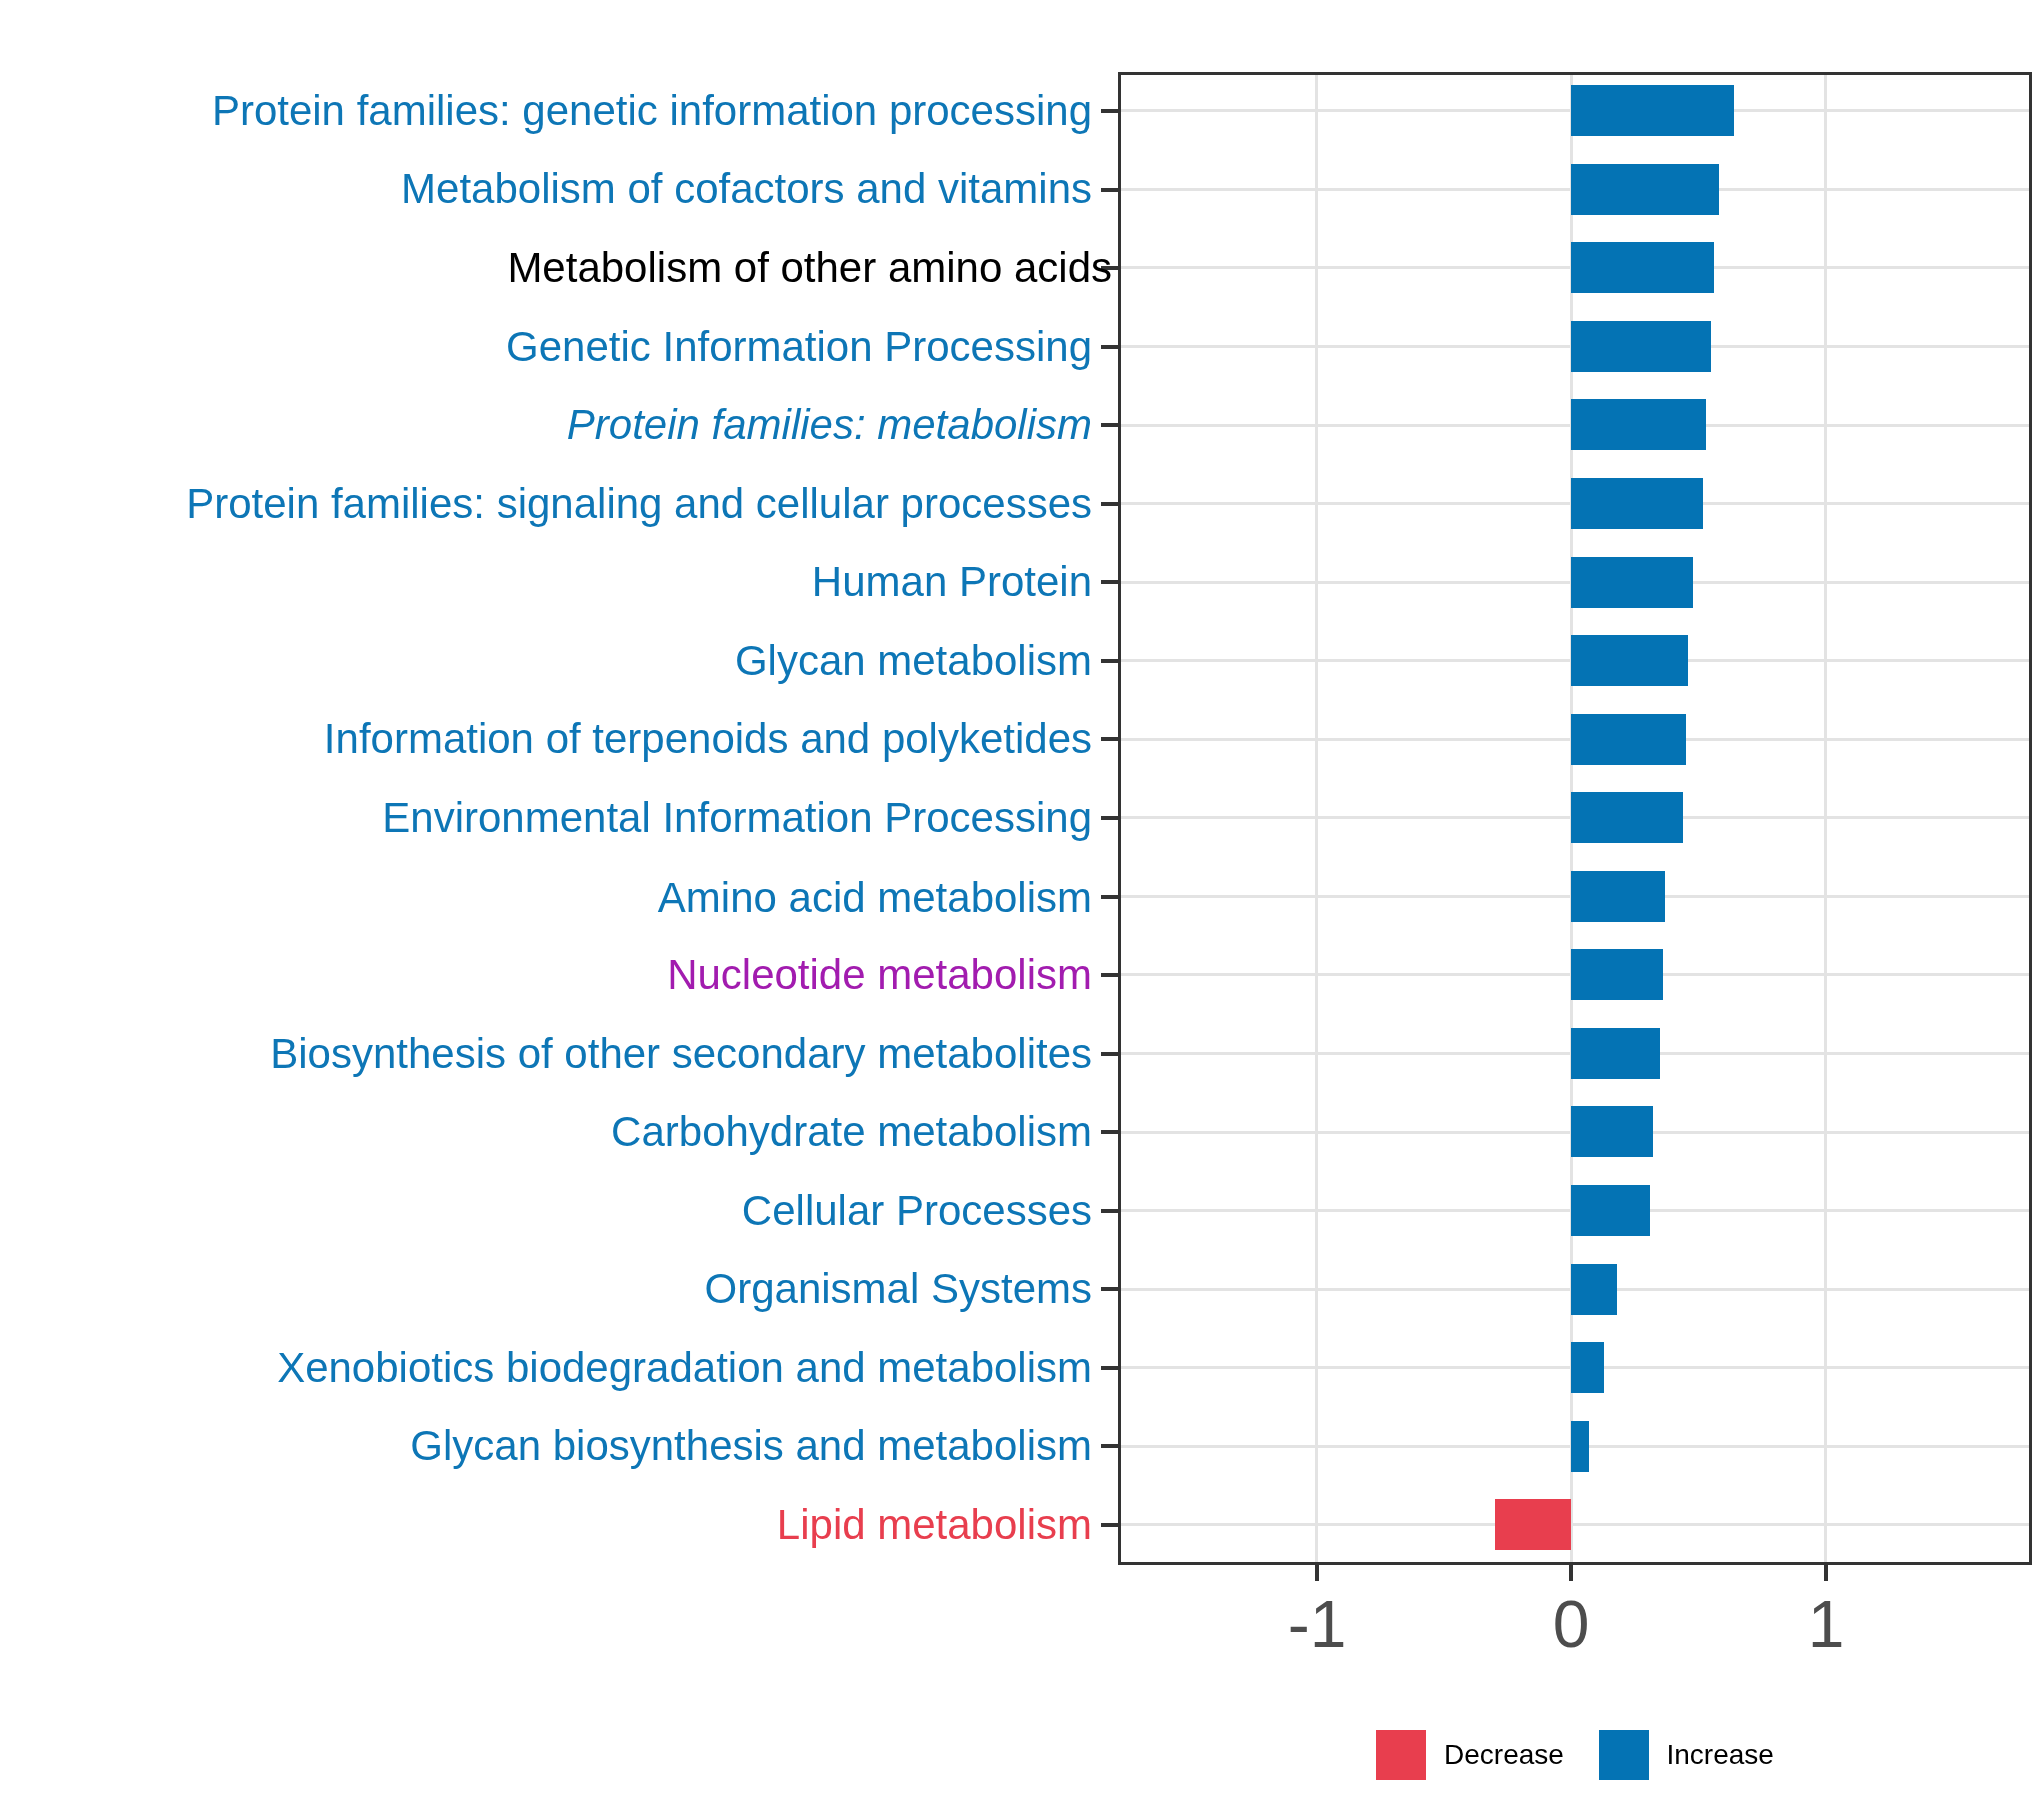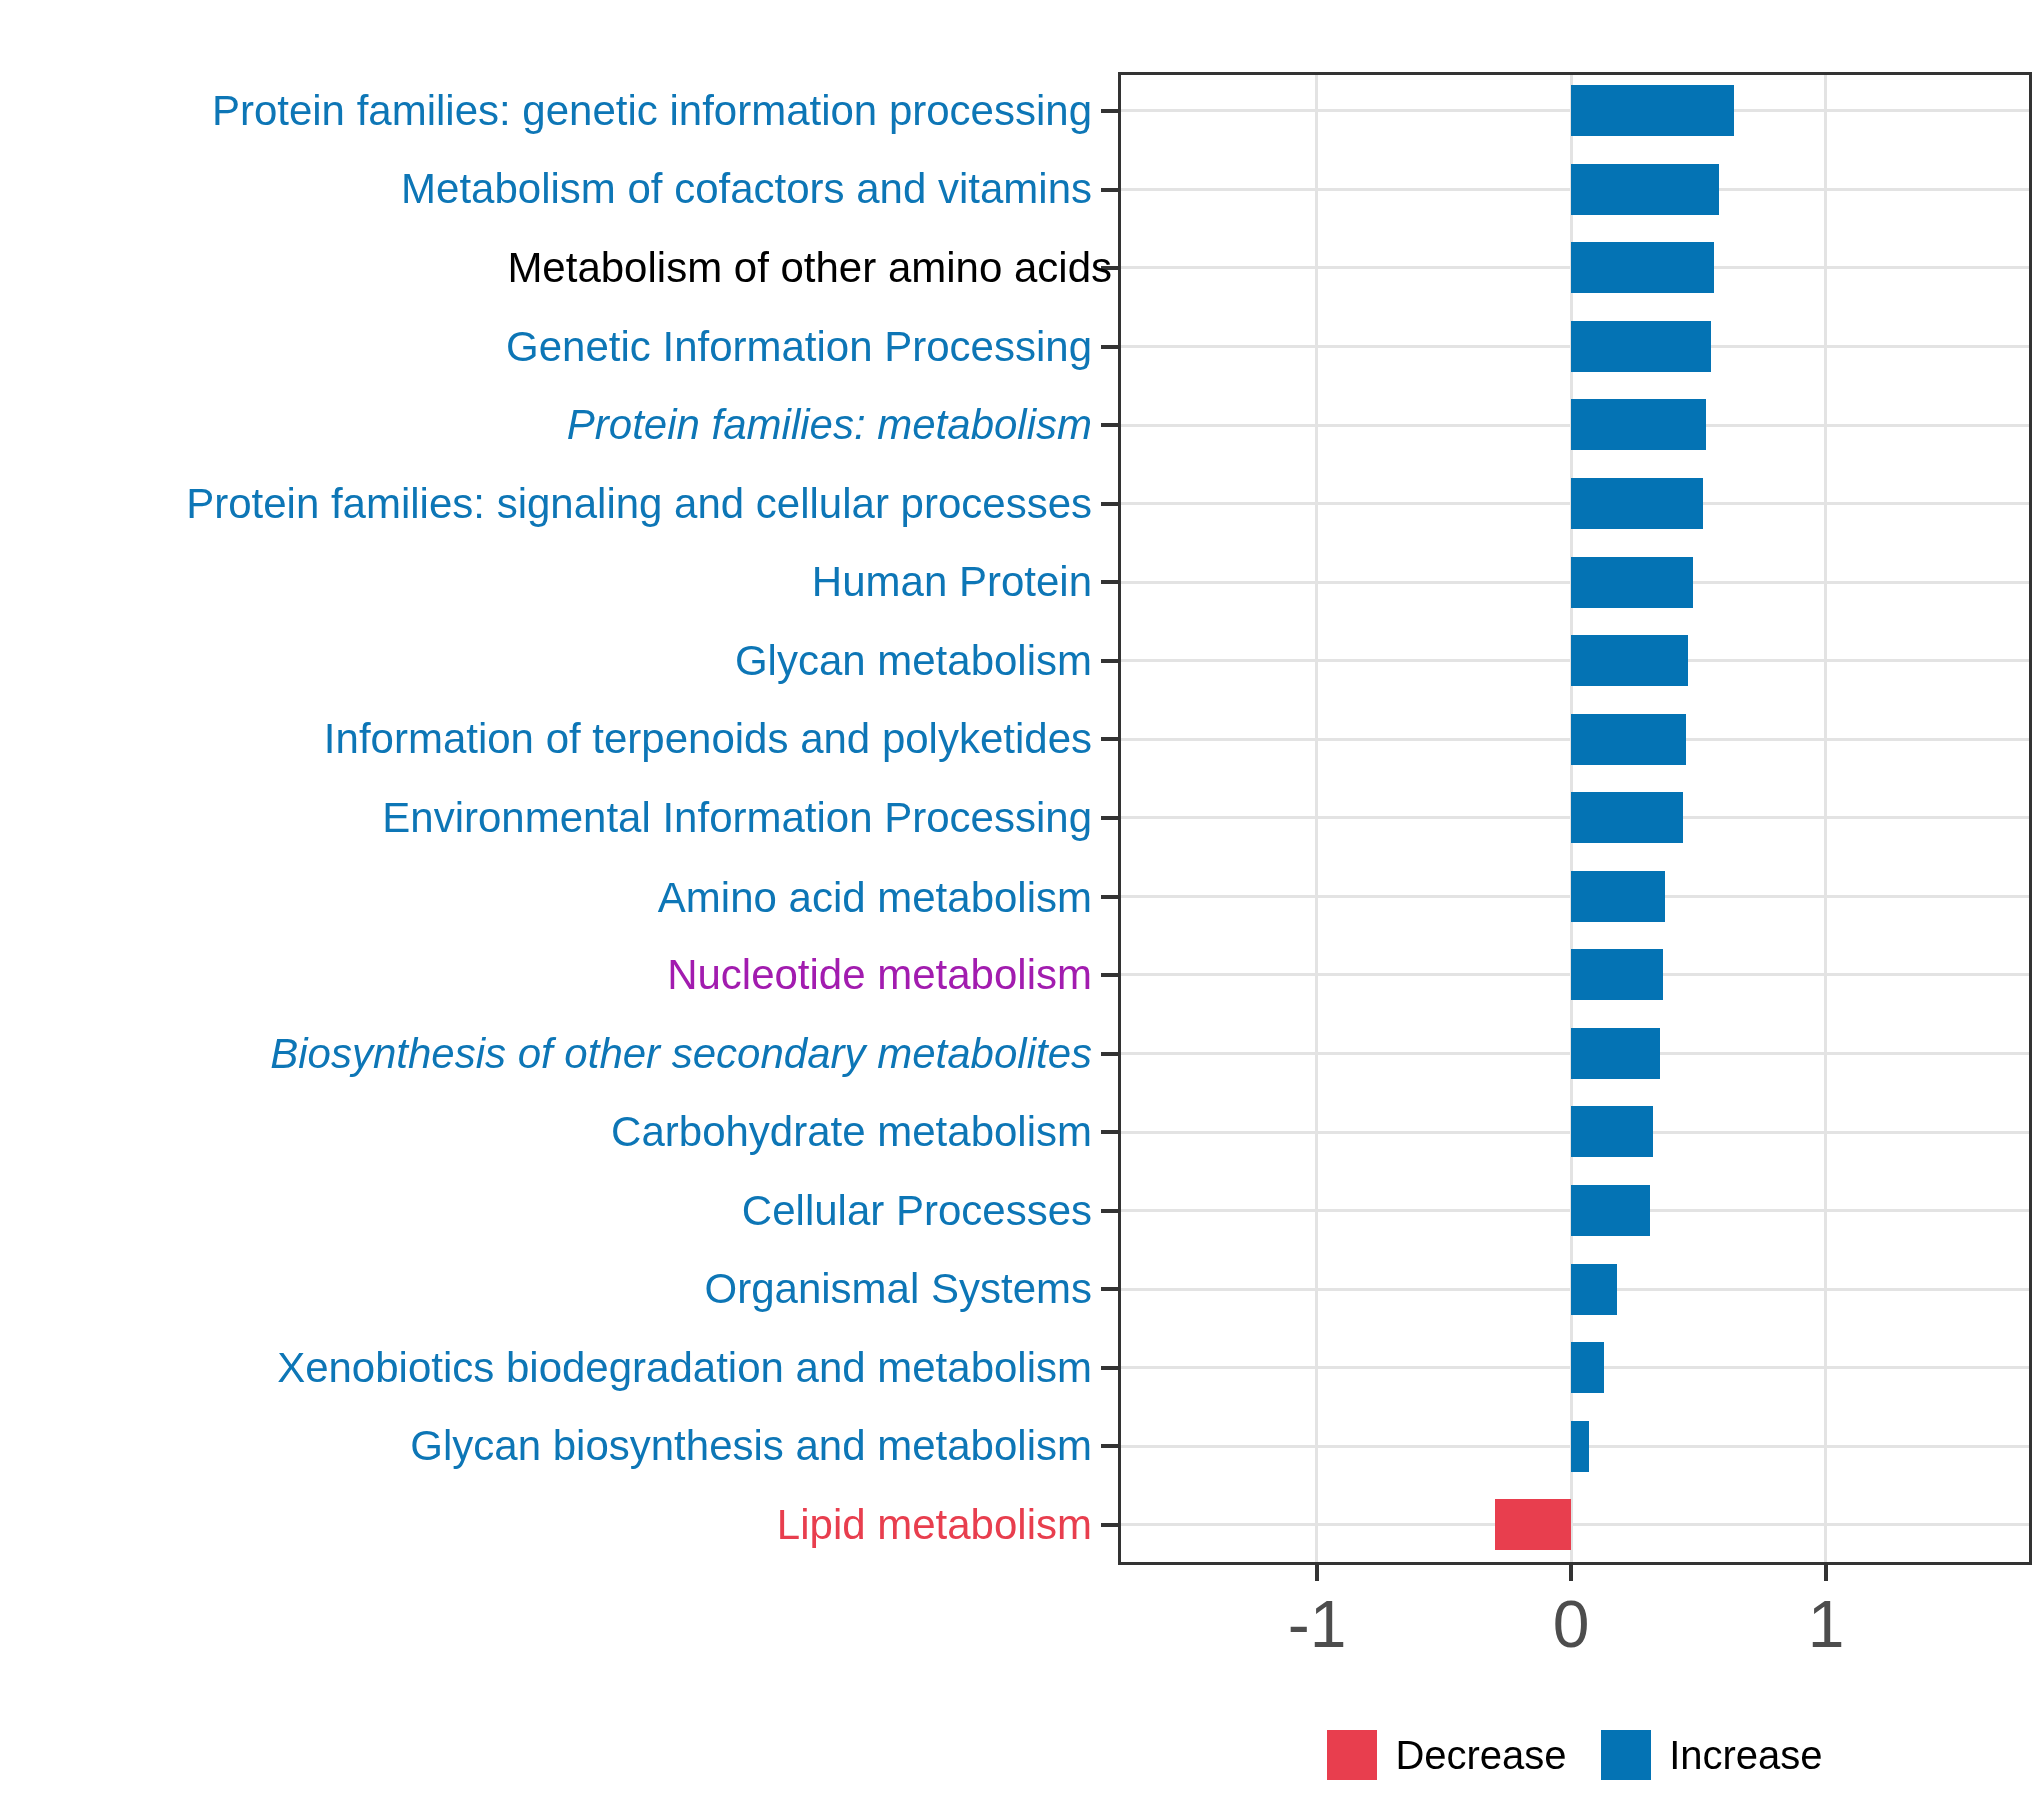--- a/index.html
+++ b/index.html
@@ -65,21 +65,21 @@
     display: flex;
     align-items: center;
     margin: 0 17.3px;
   }
   .legend-swatch {
     width: 50px;
     height: 50px;
     margin-right: 18px;
   }
   .legend-label {
-    font-size: 40px;
+    font-size: 28px;
     line-height: 1;
     color: #000000;
     white-space: nowrap;
   }
 </style>
 </head>
 <body>
 
 <div id="chart">
   <div id="labels">
@@ -101,21 +101,21 @@
       <div class="cat-label" style="top: 661px; color: rgb(13, 118, 182);">Glycan metabolism</div>
       <div class="tick-l" style="left: 1101px; top: 737px; width: 16.6px; height: 3.8px; background: rgb(51, 51, 51);"></div>
       <div class="cat-label" style="top: 739px; color: rgb(13, 118, 182);">Information of terpenoids and polyketides</div>
       <div class="tick-l" style="left: 1101px; top: 816px; width: 16.6px; height: 3.8px; background: rgb(51, 51, 51);"></div>
       <div class="cat-label" style="top: 818px; color: rgb(13, 118, 182);">Environmental Information Processing</div>
       <div class="tick-l" style="left: 1101px; top: 895px; width: 16.6px; height: 3.8px; background: rgb(51, 51, 51);"></div>
       <div class="cat-label" style="top: 898px; color: rgb(13, 118, 182);">Amino acid metabolism</div>
       <div class="tick-l" style="left: 1101px; top: 973px; width: 16.6px; height: 3.8px; background: rgb(51, 51, 51);"></div>
       <div class="cat-label" style="top: 975px; color: #a21caf;">Nucleotide metabolism</div>
       <div class="tick-l" style="left: 1101px; top: 1052px; width: 16.6px; height: 3.8px; background: rgb(51, 51, 51);"></div>
-      <div class="cat-label" style="top: 1054px; color: rgb(13, 118, 182); font-style: italic;">Biosynthesis of other secondary metabolites</div>
+      <div class="cat-label" style="top: 1054px; color: rgb(13, 118, 182);">Biosynthesis of other secondary metabolites</div>
       <div class="tick-l" style="left: 1101px; top: 1130px; width: 16.6px; height: 3.8px; background: rgb(51, 51, 51);"></div>
       <div class="cat-label" style="top: 1132px; color: rgb(13, 118, 182);">Carbohydrate metabolism</div>
       <div class="tick-l" style="left: 1101px; top: 1209px; width: 16.6px; height: 3.8px; background: rgb(51, 51, 51);"></div>
       <div class="cat-label" style="top: 1211px; color: rgb(13, 118, 182);">Cellular Processes</div>
       <div class="tick-l" style="left: 1101px; top: 1287px; width: 16.6px; height: 3.8px; background: rgb(51, 51, 51);"></div>
       <div class="cat-label" style="top: 1289px; color: rgb(13, 118, 182);">Organismal Systems</div>
       <div class="tick-l" style="left: 1101px; top: 1366px; width: 16.6px; height: 3.8px; background: rgb(51, 51, 51);"></div>
       <div class="cat-label" style="top: 1368px; color: rgb(13, 118, 182);">Xenobiotics biodegradation and metabolism</div>
       <div class="tick-l" style="left: 1101px; top: 1444px; width: 16.6px; height: 3.8px; background: rgb(51, 51, 51);"></div>
       <div class="cat-label" style="top: 1446px; color: rgb(13, 118, 182);">Glycan biosynthesis and metabolism</div>

